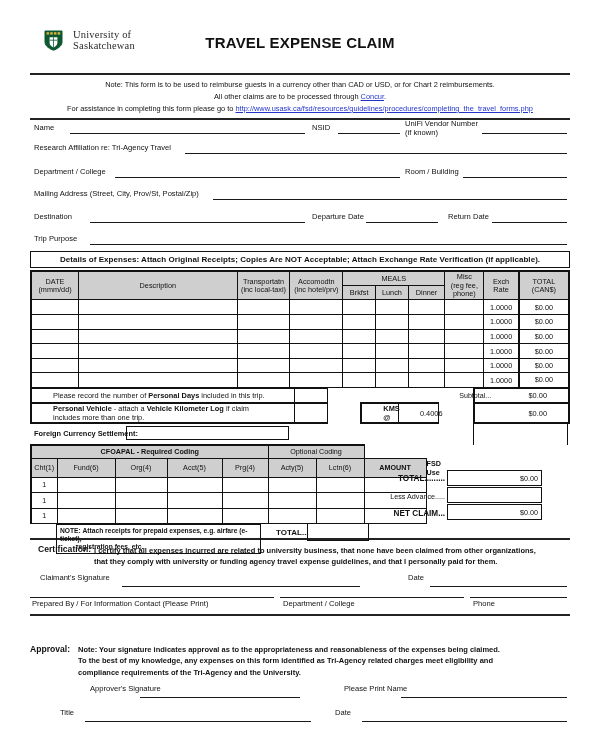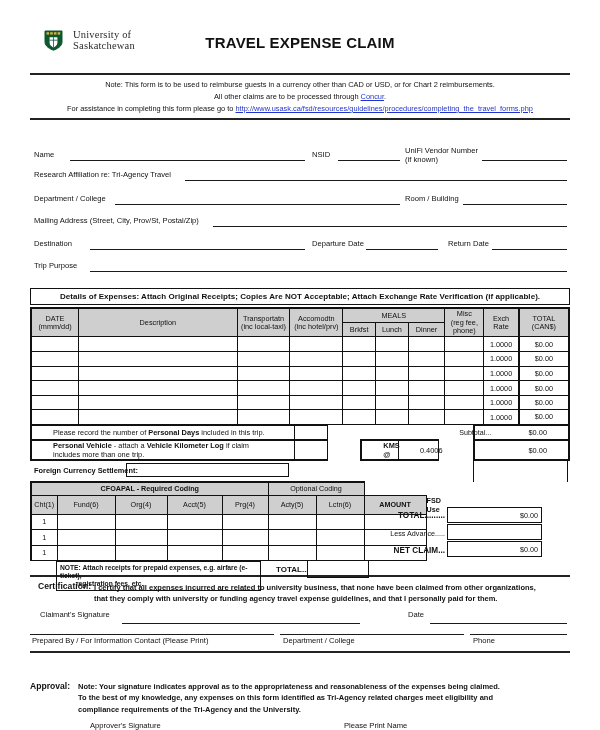--- a/index.html
+++ b/index.html
@@ -24,21 +24,21 @@
   .uos2 { font-size:10.5px; }
   .title { position:absolute; left:0; right:0; top:8px; text-align:center; font-size:15px; font-weight:bold; letter-spacing:.2px; }
   .rule { margin:0 30px; border-top:2.2px solid #222; }
 
   
   .note { margin:4px 30px 0 30px; text-align:center; font-size:7.4px; line-height:1.62; }
   .note a { color:#2233cc; text-decoration:underline; }
   .rule2 { margin:3px 30px 0 30px; border-top:2.2px solid #222; }
 
   
-  .fields { margin:12px 30px; padding-top:15px; }
+  .fields { margin:0 30px; padding-top:0; }
   .frow { position:relative; height:22.5px; font-size:7.6px; }
   .lbl { position:absolute; white-space:nowrap; }
   .lbl2 { position:absolute; white-space:nowrap; line-height:1.25; }
   .uline { position:absolute; border-bottom:1px solid #1a1a1a; }
 
   
   .tblwrap { margin:0 30px; }
   .detbar { border:1.6px solid #111; text-align:center; font-size:8px; font-weight:bold; padding:2.5px 0 3px; letter-spacing:.05px; }
   table.exp { border-collapse:collapse; width:100%; table-layout:fixed; margin-top:2px; font-size:7.3px; }
   table.exp th, table.exp td { border:1px solid #111; padding:0; text-align:center; vertical-align:middle; }

